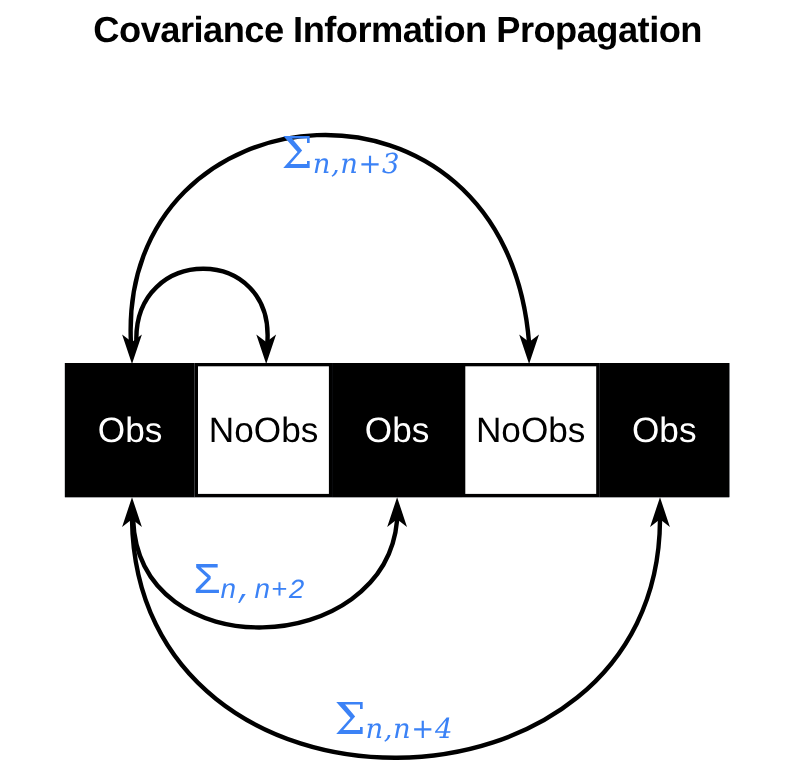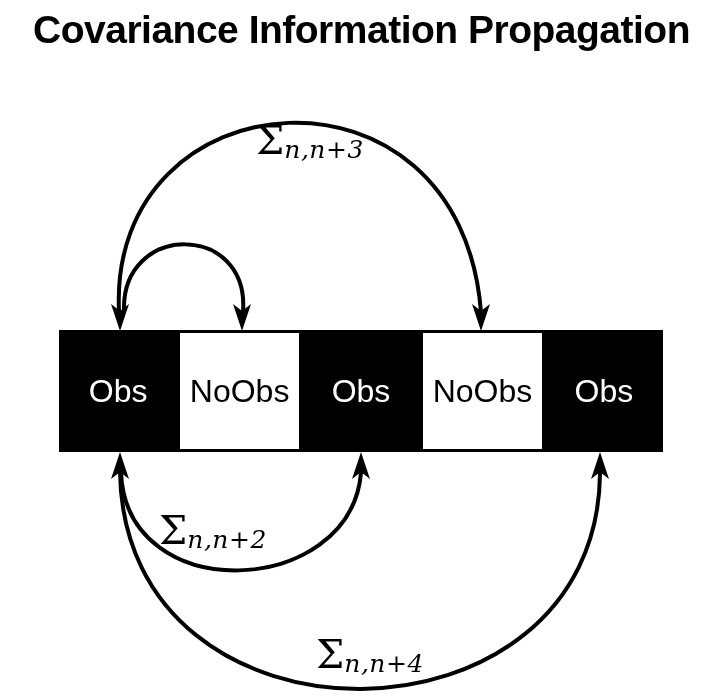--- a/index.html
+++ b/index.html
@@ -10,21 +10,21 @@
     background: #ffffff;
     overflow: hidden;
     font-family: "Liberation Sans", sans-serif;
   }
   .title {
     position: absolute;
     top: 8px;
     left: 0;
     width: 100%;
     text-align: center;
-    font-size: 39px;
+    font-size: 33px;
     font-weight: bold;
     letter-spacing: -0.5px;
     color: #000000;
     margin: 0;
   }
   .arrows-layer {
     position: absolute;
     left: 0; top: 0;
     width: 723px; height: 696px;
     pointer-events: none;
@@ -54,35 +54,35 @@
     align-items: center;
     justify-content: center;
     font-size: 32px;
     box-sizing: border-box;
   }
   .box.obs  { background: #000000; color: #ffffff; }
   .box.noobs { background: #ffffff; color: #000000; border: 3px solid #000000; text-align: right; }
   .sigma-label {
     position: absolute;
     font-family: "DejaVu Serif", serif;
-    color: #000000;
+    color: #3b82f6;
     line-height: 1;
     white-space: nowrap;
   }
   .sigma-label .sym { font-size: 40px; }
   .sigma-label sub {
     font-size: 25px;
     font-style: italic;
     letter-spacing: 0.5px;
     line-height: 0;
   }
   .lbl-nn1 { left: 130px; top: 250px; }
   .lbl-nn3 { left: 256px; top: 120px; }
-  .lbl-nn2 { left: 159px; top: 510px; }
-  .lbl-nn4 { left: 316px; top: 634px; }
+  .lbl-nn2 { left: 176px; top: 510px; font-family: Liberation Mono, monospace; }
+  .lbl-nn4 { left: 304px; top: 634px; }
 </style>
 </head>
 <body>
 
 <div class="stage">
 
   <h1 class="title">Covariance Information Propagation</h1>
 
   <svg class="arrows-layer" viewBox="0 0 723 696" xmlns="http://www.w3.org/2000/svg">
 

